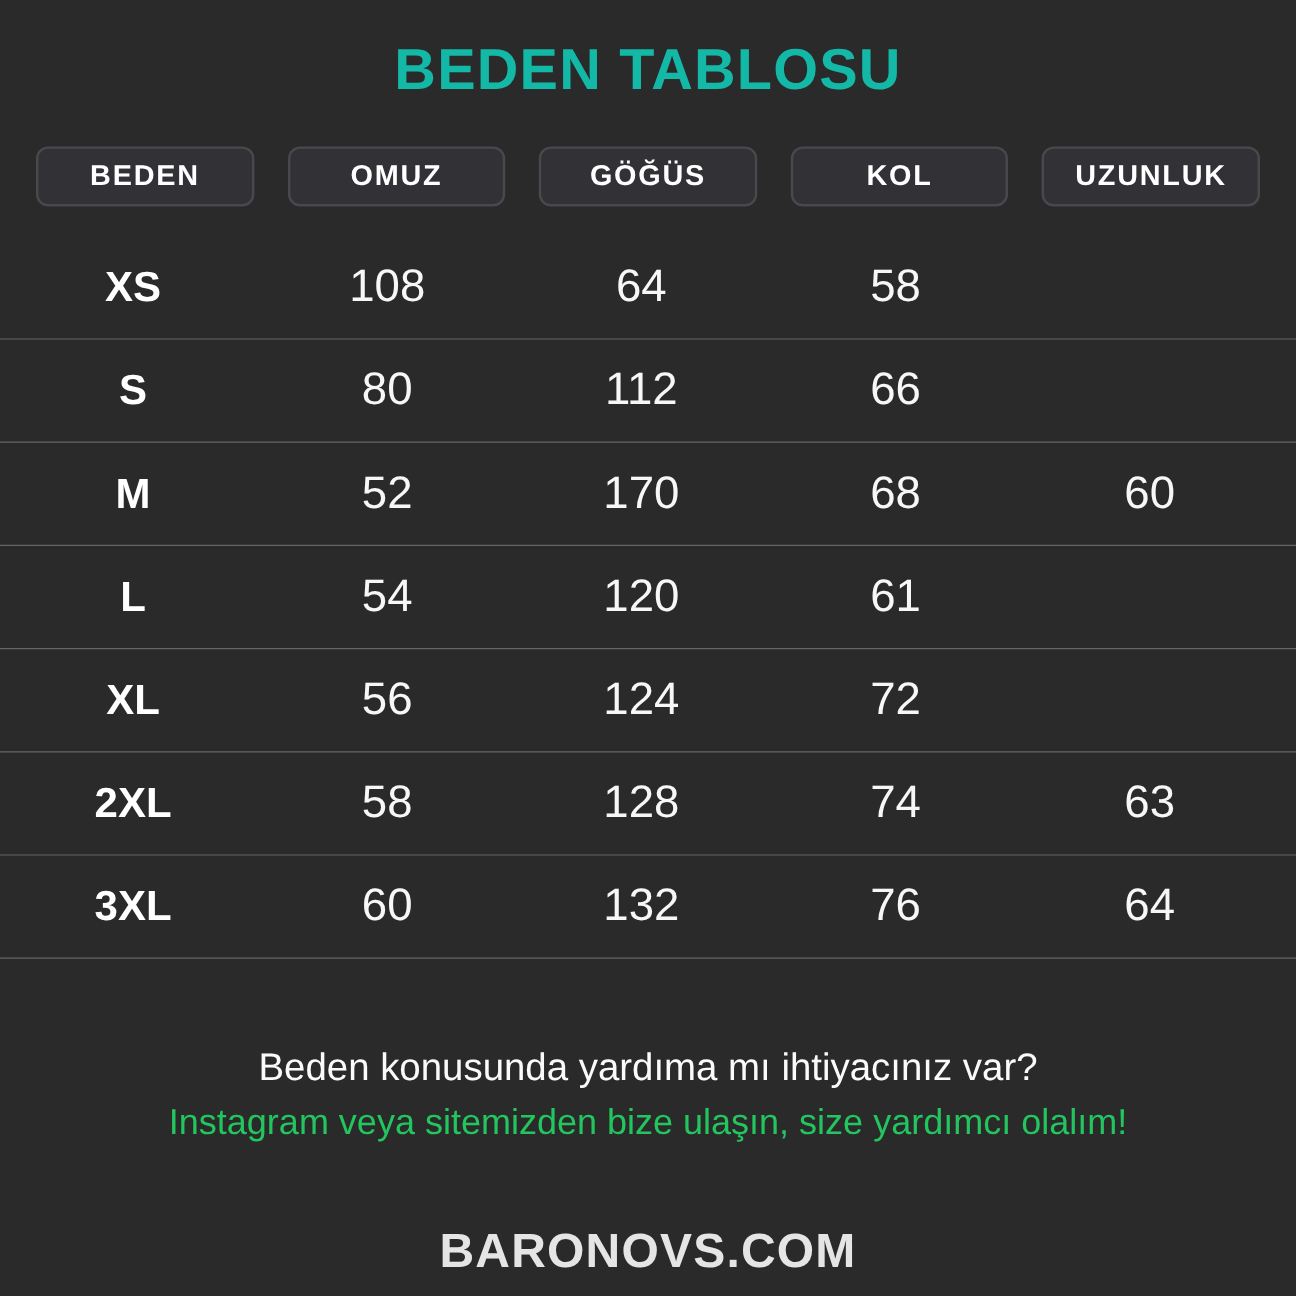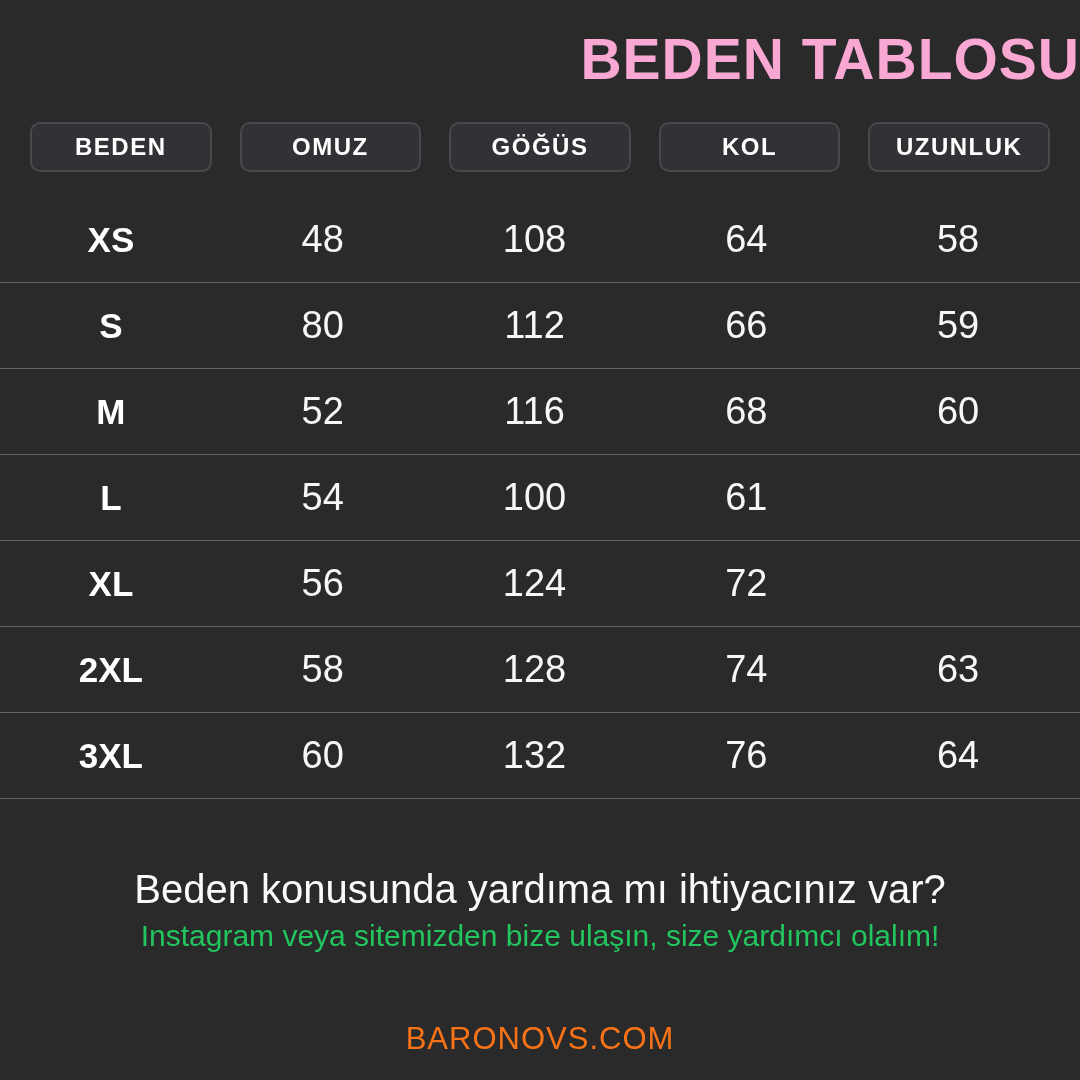--- a/index.html
+++ b/index.html
@@ -13,25 +13,25 @@
     height: 1080px;
     background: #2a2a2b;
     color: #ffffff;
     font-family: "Liberation Sans", sans-serif;
     overflow: hidden;
   }
   .title {
     margin-top: 26px;
     height: 66px;
     line-height: 66px;
-    text-align: right;
-    font-size: 57px;
+    text-align: center;
+    font-size: 48px;
     font-weight: 800;
     letter-spacing: 1px;
-    color: #f9a8d4;
+    color: #14b8a6;
   }
   .grid5 {
     display: grid;
     grid-template-columns: repeat(5, 1fr);
     column-gap: 28px;
     padding: 0 30px;
   }
   .pill-row {
     margin-top: 30px;
   }
@@ -67,39 +67,39 @@
   .cell.size {
     font-size: 35px;
     font-weight: 700;
     color: #ffffff;
   }
   .help {
     margin-top: 70px;
     text-align: center;
   }
   .help-line1 {
-    font-size: 40px;
+    font-size: 32px;
     font-weight: 500;
     line-height: 40px;
     color: #fafafa;
   }
   .help-line2 {
     margin-top: 8px;
     font-size: 30px;
     font-weight: 400;
     line-height: 38px;
     color: #22c55e;
   }
   .brand {
     margin-top: 66px;
     text-align: center;
-    font-size: 31px;
-    font-weight: 400;
+    font-size: 40px;
+    font-weight: 700;
     letter-spacing: 1px;
-    color: #f97316;
+    color: #e5e5e5;
   }
 </style>
 </head>
 <body>
 
 <div class="canvas">
 
   <div class="title">BEDEN TABLOSU</div>
 
   <div class="grid5 pill-row">
@@ -107,46 +107,44 @@
     <div class="pill">OMUZ</div>
     <div class="pill">GÖĞÜS</div>
     <div class="pill">KOL</div>
     <div class="pill">UZUNLUK</div>
   </div>
 
   <div class="table">
 
     <div class="grid5 row">
       <div class="cell size">XS</div>
-      <div class="cell">48</div>
       <div class="cell">108</div>
       <div class="cell">64</div>
       <div class="cell">58</div>
     </div>
 
     <div class="grid5 row">
       <div class="cell size">S</div>
       <div class="cell">80</div>
       <div class="cell">112</div>
       <div class="cell">66</div>
-      <div class="cell">59</div>
     </div>
 
     <div class="grid5 row">
       <div class="cell size">M</div>
       <div class="cell">52</div>
-      <div class="cell">116</div>
+      <div class="cell">170</div>
       <div class="cell">68</div>
       <div class="cell">60</div>
     </div>
 
     <div class="grid5 row">
       <div class="cell size">L</div>
       <div class="cell">54</div>
-      <div class="cell">100</div>
+      <div class="cell">120</div>
       <div class="cell">61</div>
     </div>
 
     <div class="grid5 row">
       <div class="cell size">XL</div>
       <div class="cell">56</div>
       <div class="cell">124</div>
       <div class="cell">72</div>
     </div>
 

